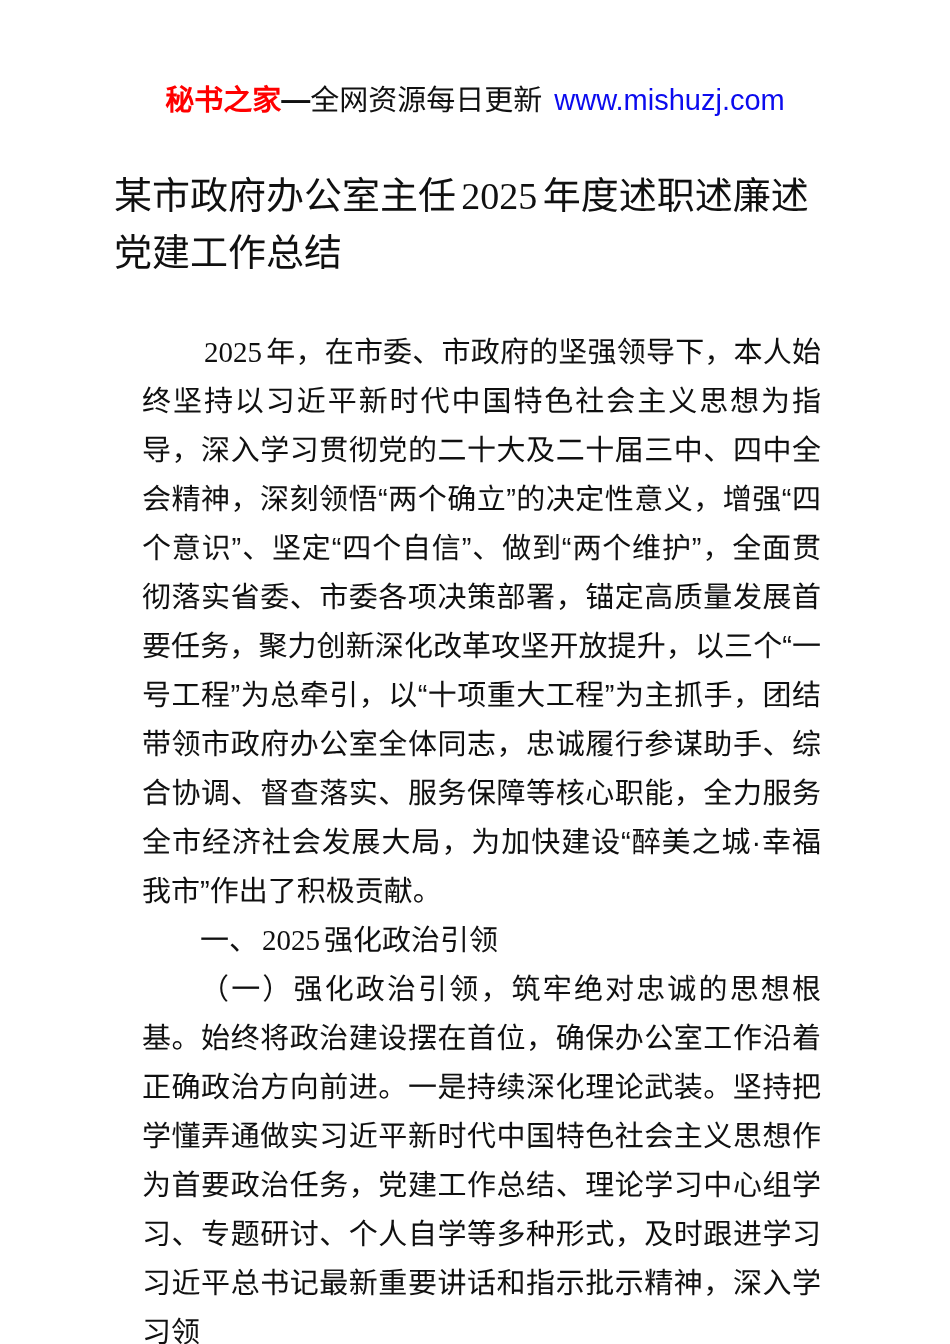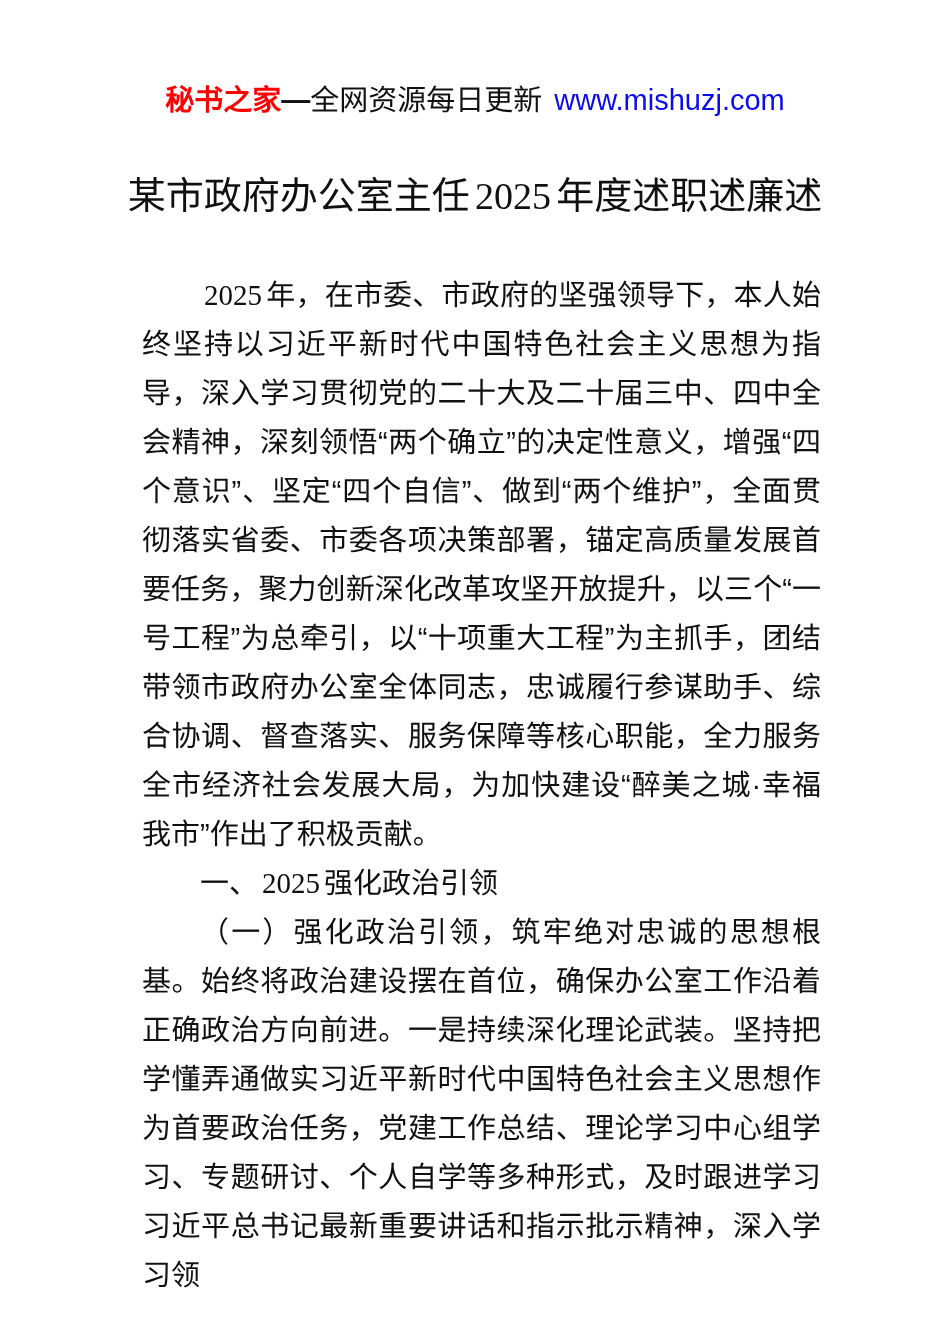--- a/index.html
+++ b/index.html
@@ -37,21 +37,21 @@
     color: #111111;
   }
   .url {
     color: #0b0bee;
     text-decoration: none;
     margin-left: 12px;
   }
   
   .doc-title {
     margin: 50px 90px 0 90px;
-    text-align: center;
+    text-align: left;
     font-size: 38px;
     line-height: 57px;
     font-weight: 400;
     color: #101010;
   }
   .doc-title .tline { display: block; }
   
   .doc-body {
     margin: 46px 105px 0 118px;
     font-size: 29px;
@@ -76,20 +76,21 @@
 <body>
 
 <div class="page">
 
   <div class="site-header">
     <span class="brand">秘书之家</span><span class="dash">—</span><span class="tagline">全网资源每日更新</span><a class="url">www.mishuzj.com</a>
   </div>
 
   <h1 class="doc-title">
     <span class="tline"><span>某市政府办公室主任</span><span class="latin">2025</span><span>年度述职述廉述</span></span>
+    <span class="tline">党建工作总结</span>
   </h1>
 
   <div class="doc-body">
     <p><span class="latin">2025</span><span>年，在市委、市政府的坚强领导下，本人始终坚持以习近平新时代中国特色社会主义思想为指导，深入学习贯彻党的二十大及二十届三中、四中全会精神，深刻领悟“两个确立”的决定性意义，增强“四个意识”、坚定“四个自信”、做到“两个维护”，全面贯彻落实省委、市委各项决策部署，锚定高质量发展首要任务，聚力创新深化改革攻坚开放提升，以三个“一号工程”为总牵引，以“十项重大工程”为主抓手，团结带领市政府办公室全体同志，忠诚履行参谋助手、综合协调、督查落实、服务保障等核心职能，全力服务全市经济社会发展大局，为加快建设“醉美之城·幸福我市”作出了积极贡献。</span></p>
 
     <p><span>一、</span><span class="latin">2025</span><span>强化政治引领</span></p>
 
     <p><span>（一）强化政治引领，筑牢绝对忠诚的思想根基。始终将政治建设摆在首位，确保办公室工作沿着正确政治方向前进。</span><span class="seg-bold">一是</span><span>持续深化理论武装。坚持把学懂弄通做实习近平新时代中国特色社会主义思想作为首要政治任务，党建工作总结、理论学习中心组学习、专题研讨、个人自学等多种形式，及时跟进学习习近平总书记最新重要讲话和指示批示精神，深入学习领</span></p>
   </div>
 

